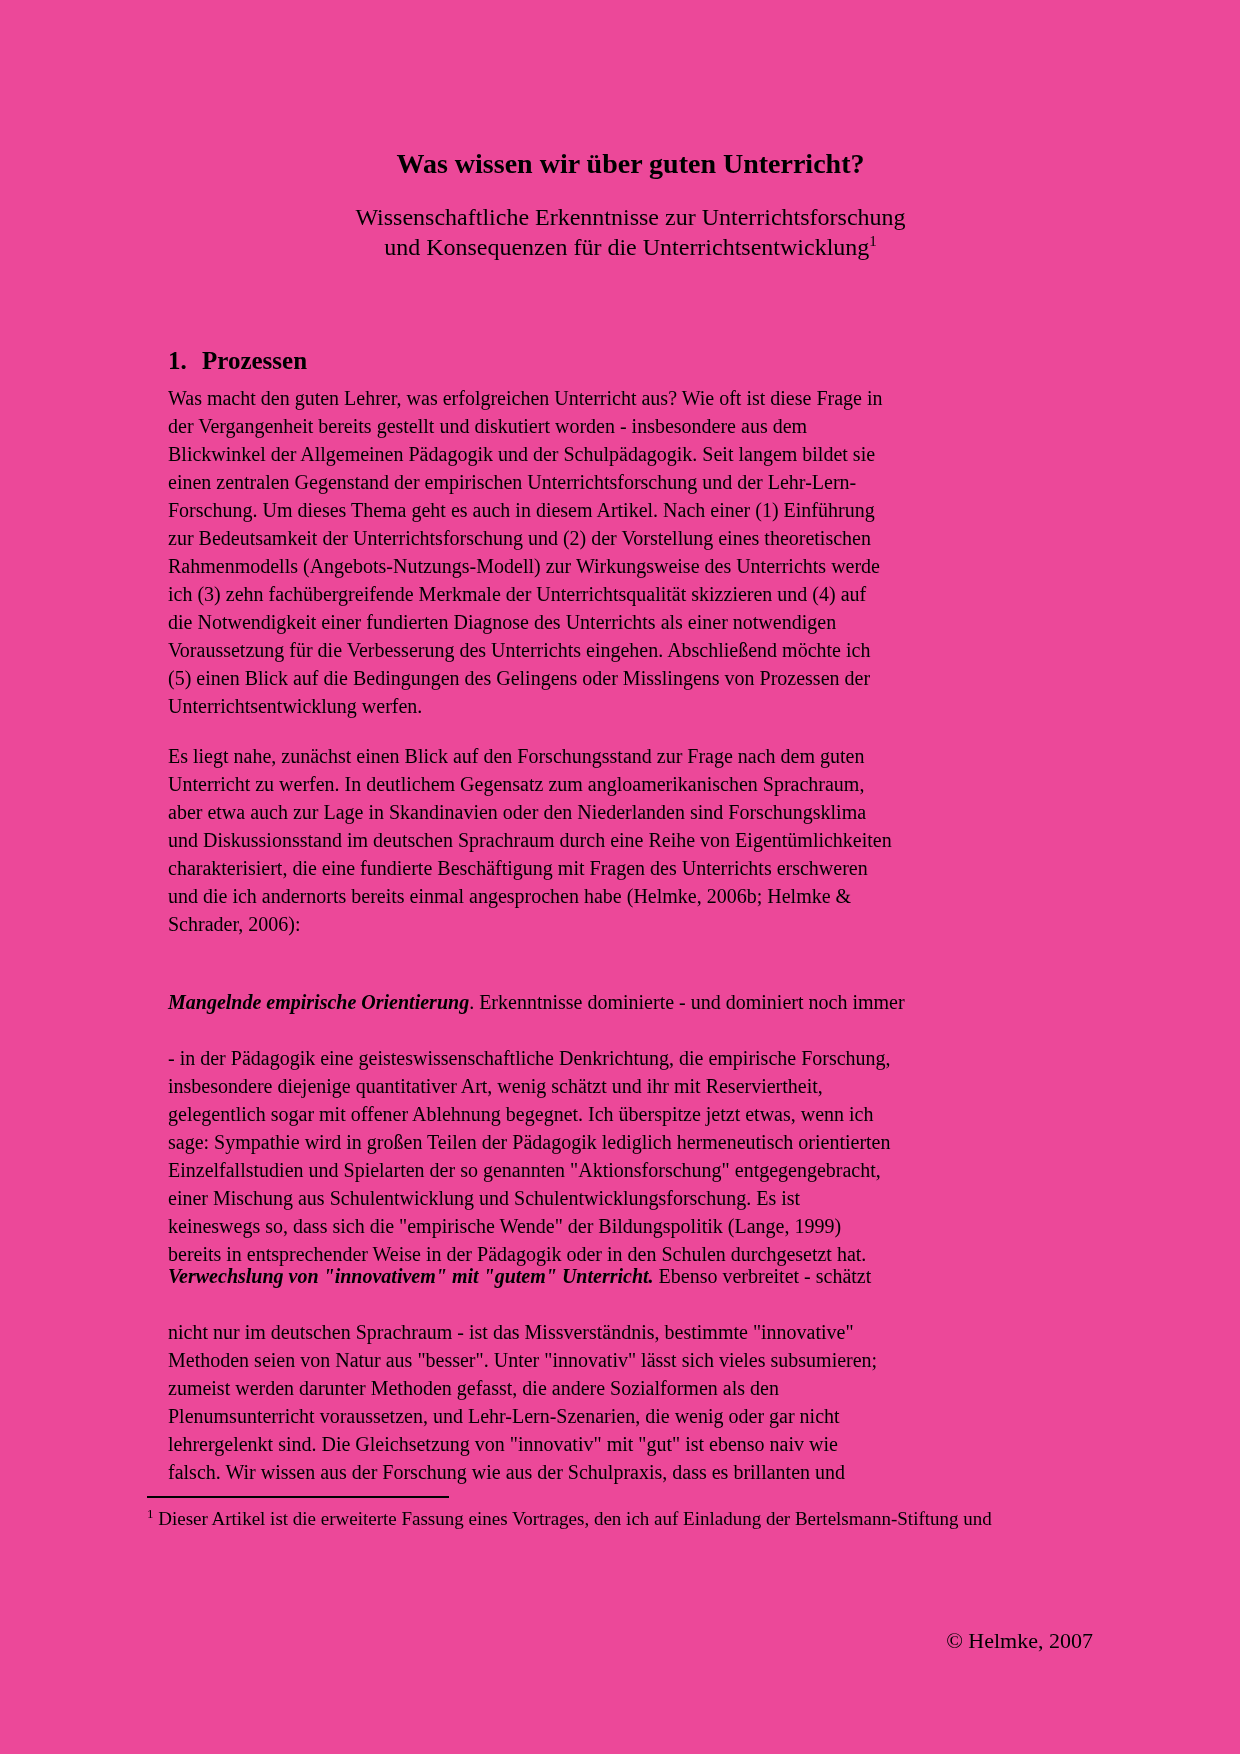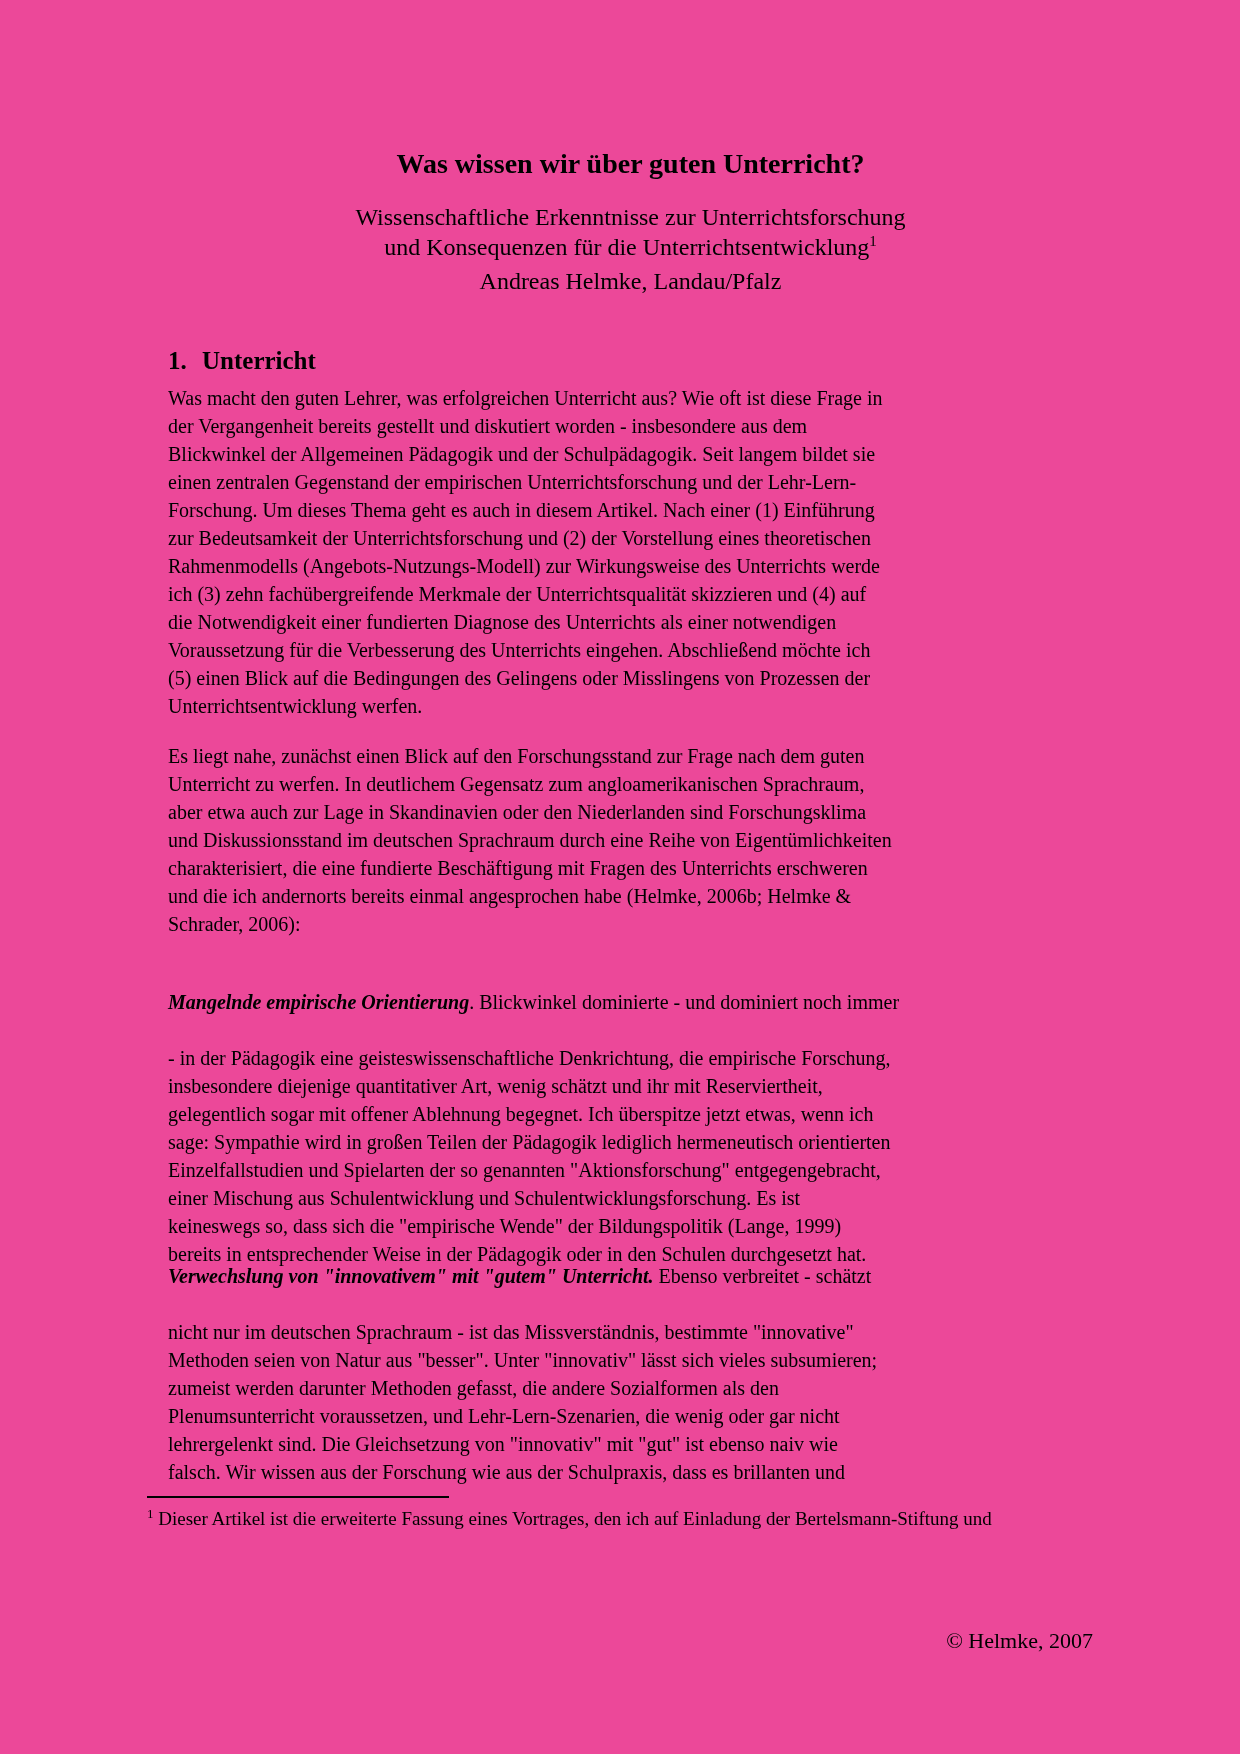--- a/index.html
+++ b/index.html
@@ -58,24 +58,23 @@
 
 <div class="page">
 
   <div class="title-block doc-title">Was wissen wir über guten Unterricht?</div>
 
   <div class="title-block doc-subtitle">
     <div>Wissenschaftliche Erkenntnisse zur Unterrichtsforschung</div>
     <div><span>und Konsequenzen für die Unterrichtsentwicklung</span><sup class="fn-mark">1</sup></div>
   </div>
 
-  <div class="title-block doc-author">Andreas Helmke, Landau/Pfalz</div>
 
   <div class="section-heading">
-    <span class="sec-num">1.</span><span>Unterricht</span>
+    <span class="sec-num">1.</span><span>Prozessen</span>
   </div>
 
   <div class="para para-p1">Was macht den guten Lehrer, was erfolgreichen Unterricht aus? Wie oft ist diese Frage  in
 der Vergangenheit bereits gestellt und diskutiert worden - insbesondere aus dem
 Blickwinkel der Allgemeinen Pädagogik und der Schulpädagogik. Seit langem bildet sie
 einen zentralen Gegenstand der empirischen Unterrichtsforschung und der Lehr-Lern-
 Forschung. Um dieses Thema geht es auch in diesem Artikel. Nach einer (1) Einführung
 zur Bedeutsamkeit der Unterrichtsforschung und (2) der Vorstellung eines theoretischen
 Rahmenmodells (Angebots-Nutzungs-Modell) zur Wirkungsweise des Unterrichts werde
 ich (3) zehn fachübergreifende Merkmale der Unterrichtsqualität skizzieren und (4) auf
@@ -86,21 +85,21 @@
 
   <div class="para para-p2">Es liegt nahe, zunächst einen Blick auf den Forschungsstand zur Frage nach dem guten
 Unterricht zu werfen. In deutlichem Gegensatz zum angloamerikanischen Sprachraum,
 aber etwa auch zur Lage in Skandinavien oder den Niederlanden sind Forschungsklima
 und Diskussionsstand im deutschen Sprachraum durch eine Reihe von Eigentümlichkeiten
 charakterisiert, die eine fundierte Beschäftigung mit Fragen des Unterrichts erschweren
 und die ich andernorts bereits einmal angesprochen habe (Helmke, 2006b; Helmke &amp;
 Schrader, 2006):</div>
 
   <div class="para para-p3">
-    <div class="line"><span class="lead-italic">Mangelnde empirische Orientierung</span><span>. Blickwinkel dominierte - und dominiert noch immer</span></div>
+    <div class="line"><span class="lead-italic">Mangelnde empirische Orientierung</span><span>. Erkenntnisse dominierte - und dominiert noch immer</span></div>
     <div class="lines">- in der Pädagogik eine geisteswissenschaftliche Denkrichtung, die empirische Forschung,
 insbesondere diejenige quantitativer Art, wenig schätzt und ihr mit Reserviertheit,
 gelegentlich sogar mit offener Ablehnung begegnet. Ich überspitze jetzt etwas, wenn ich
 sage: Sympathie wird in großen Teilen der Pädagogik lediglich hermeneutisch orientierten
 Einzelfallstudien und Spielarten der so genannten "Aktionsforschung" entgegengebracht,
 einer Mischung aus Schulentwicklung und Schulentwicklungsforschung. Es ist
 keineswegs so, dass sich die "empirische Wende" der Bildungspolitik (Lange, 1999)
 bereits in entsprechender Weise in der Pädagogik oder in den Schulen durchgesetzt hat.</div>
   </div>
 

